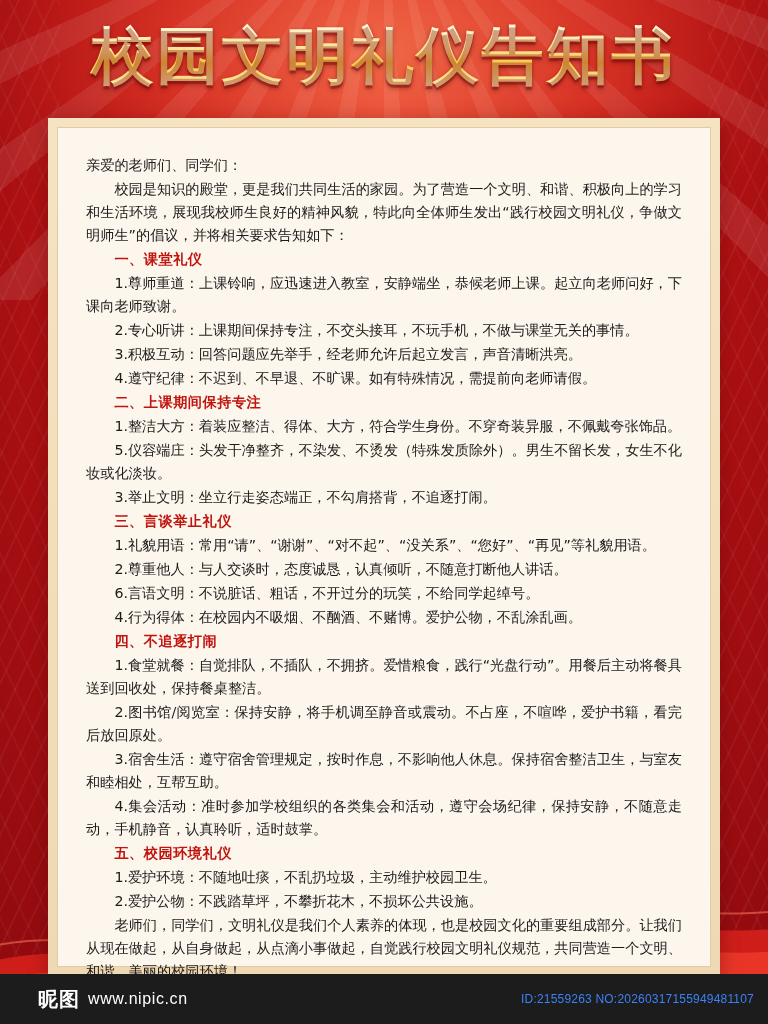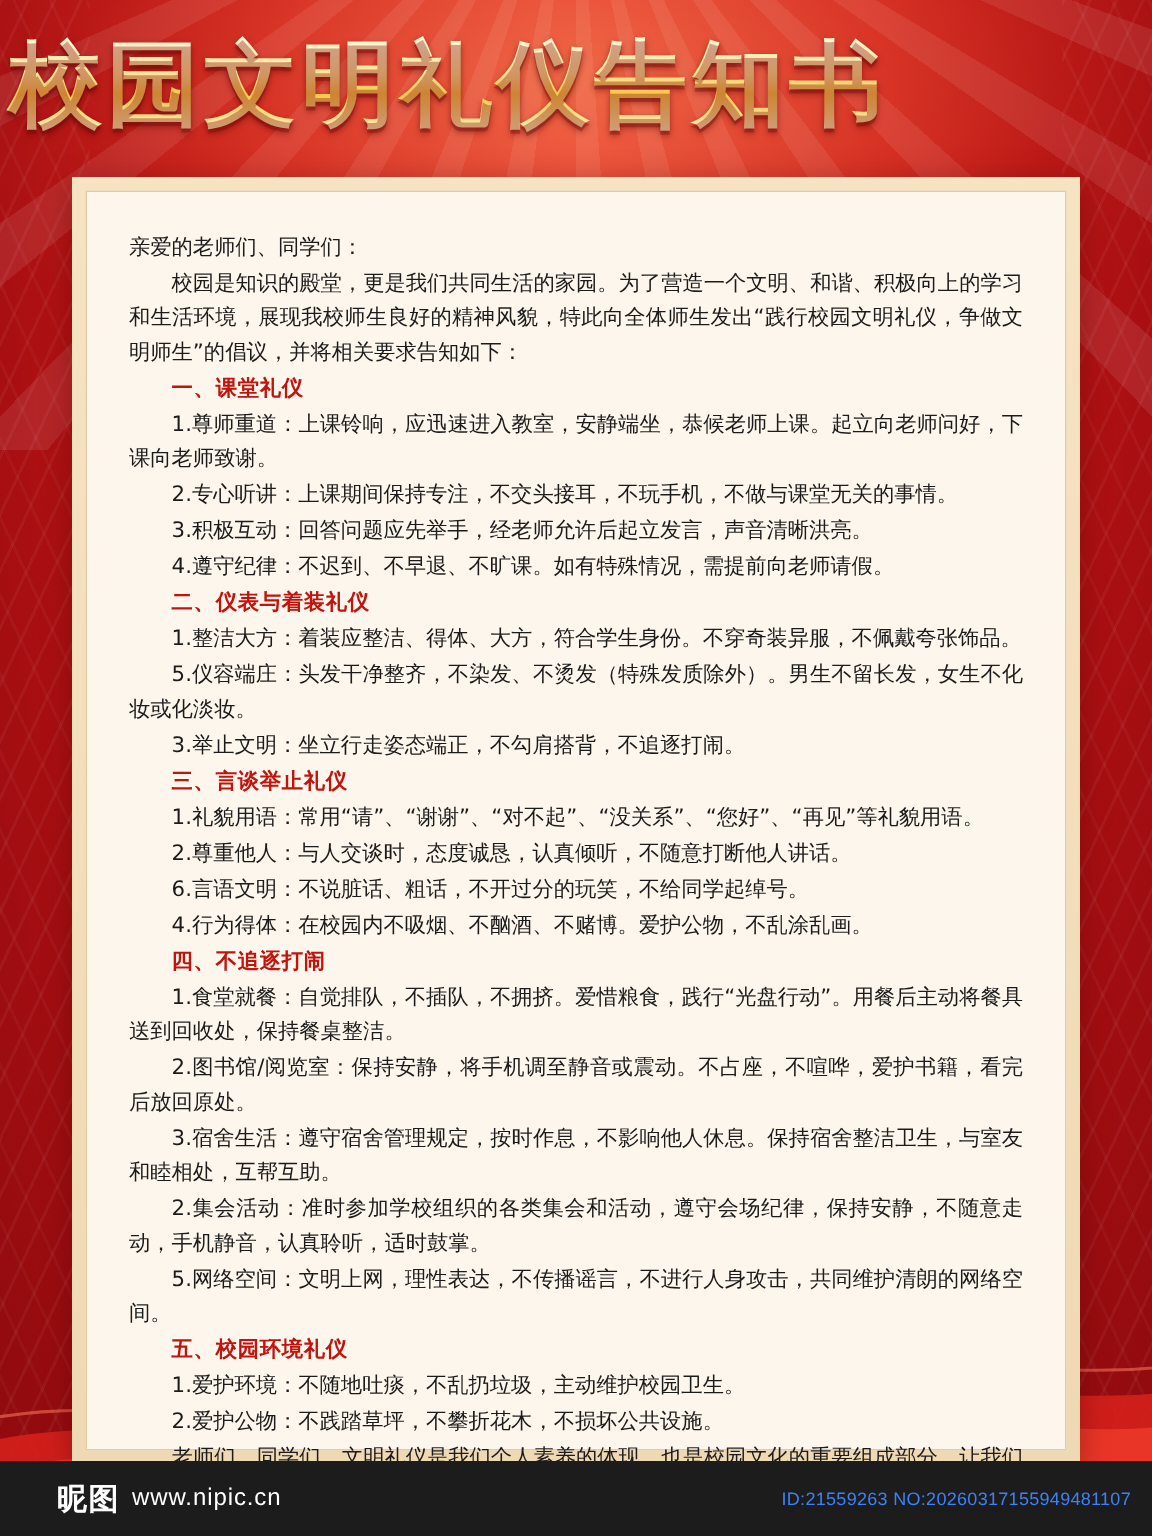--- a/index.html
+++ b/index.html
@@ -71,21 +71,21 @@
     pointer-events: none;
   }
   .ribbon svg { width: 100%; height: 100%; display: block; }
 
   
   .title-wrap {
     position: absolute;
     top: 20px;
     left: 0;
     right: 0;
-    text-align: left;
+    text-align: center;
     z-index: 4;
   }
   .title {
     display: inline-block;
     font-family: "DejaVu Sans", "Liberation Sans", sans-serif;
     font-size: 62px;
     font-weight: bold;
     letter-spacing: 3px;
     line-height: 1.15;
     color: #ffe9a8;
@@ -209,37 +209,36 @@
 
         <p class="salute">亲爱的老师们、同学们：</p>
         <p class="indent">校园是知识的殿堂，更是我们共同生活的家园。为了营造一个文明、和谐、积极向上的学习和生活环境，展现我校师生良好的精神风貌，特此向全体师生发出“践行校园文明礼仪，争做文明师生”的倡议，并将相关要求告知如下：</p>
 
         <p class="section-head">一、课堂礼仪</p>
         <p class="indent">1.尊师重道：上课铃响，应迅速进入教室，安静端坐，恭候老师上课。起立向老师问好，下课向老师致谢。</p>
         <p class="indent">2.专心听讲：上课期间保持专注，不交头接耳，不玩手机，不做与课堂无关的事情。</p>
         <p class="indent">3.积极互动：回答问题应先举手，经老师允许后起立发言，声音清晰洪亮。</p>
         <p class="indent">4.遵守纪律：不迟到、不早退、不旷课。如有特殊情况，需提前向老师请假。</p>
 
-        <p class="section-head">二、仪表与着装礼仪</p>
+        <p class="section-head">二、上课期间保持专注</p>
         <p class="indent">1.整洁大方：着装应整洁、得体、大方，符合学生身份。不穿奇装异服，不佩戴夸张饰品。</p>
         <p class="indent">5.仪容端庄：头发干净整齐，不染发、不烫发（特殊发质除外）。男生不留长发，女生不化妆或化淡妆。</p>
         <p class="indent">3.举止文明：坐立行走姿态端正，不勾肩搭背，不追逐打闹。</p>
 
         <p class="section-head">三、言谈举止礼仪</p>
         <p class="indent">1.礼貌用语：常用“请”、“谢谢”、“对不起”、“没关系”、“您好”、“再见”等礼貌用语。</p>
         <p class="indent">2.尊重他人：与人交谈时，态度诚恳，认真倾听，不随意打断他人讲话。</p>
         <p class="indent">6.言语文明：不说脏话、粗话，不开过分的玩笑，不给同学起绰号。</p>
         <p class="indent">4.行为得体：在校园内不吸烟、不酗酒、不赌博。爱护公物，不乱涂乱画。</p>
 
         <p class="section-head">四、不追逐打闹</p>
         <p class="indent">1.食堂就餐：自觉排队，不插队，不拥挤。爱惜粮食，践行“光盘行动”。用餐后主动将餐具送到回收处，保持餐桌整洁。</p>
         <p class="indent">2.图书馆/阅览室：保持安静，将手机调至静音或震动。不占座，不喧哗，爱护书籍，看完后放回原处。</p>
         <p class="indent">3.宿舍生活：遵守宿舍管理规定，按时作息，不影响他人休息。保持宿舍整洁卫生，与室友和睦相处，互帮互助。</p>
-        <p class="indent">2.集会活动：准时参加学校组织的各类集会和活动，遵守会场纪律，保持安静，不随意走动，手机静音，认真聆听，适时鼓掌。</p>
-        <p class="indent">5.网络空间：文明上网，理性表达，不传播谣言，不进行人身攻击，共同维护清朗的网络空间。</p>
+        <p class="indent">4.集会活动：准时参加学校组织的各类集会和活动，遵守会场纪律，保持安静，不随意走动，手机静音，认真聆听，适时鼓掌。</p>
 
         <p class="section-head">五、校园环境礼仪</p>
         <p class="indent">1.爱护环境：不随地吐痰，不乱扔垃圾，主动维护校园卫生。</p>
         <p class="indent">2.爱护公物：不践踏草坪，不攀折花木，不损坏公共设施。</p>
 
         <p class="indent">老师们，同学们，文明礼仪是我们个人素养的体现，也是校园文化的重要组成部分。让我们从现在做起，从自身做起，从点滴小事做起，自觉践行校园文明礼仪规范，共同营造一个文明、和谐、美丽的校园环境！</p>
 
       </div>
     </div>
   </div>

